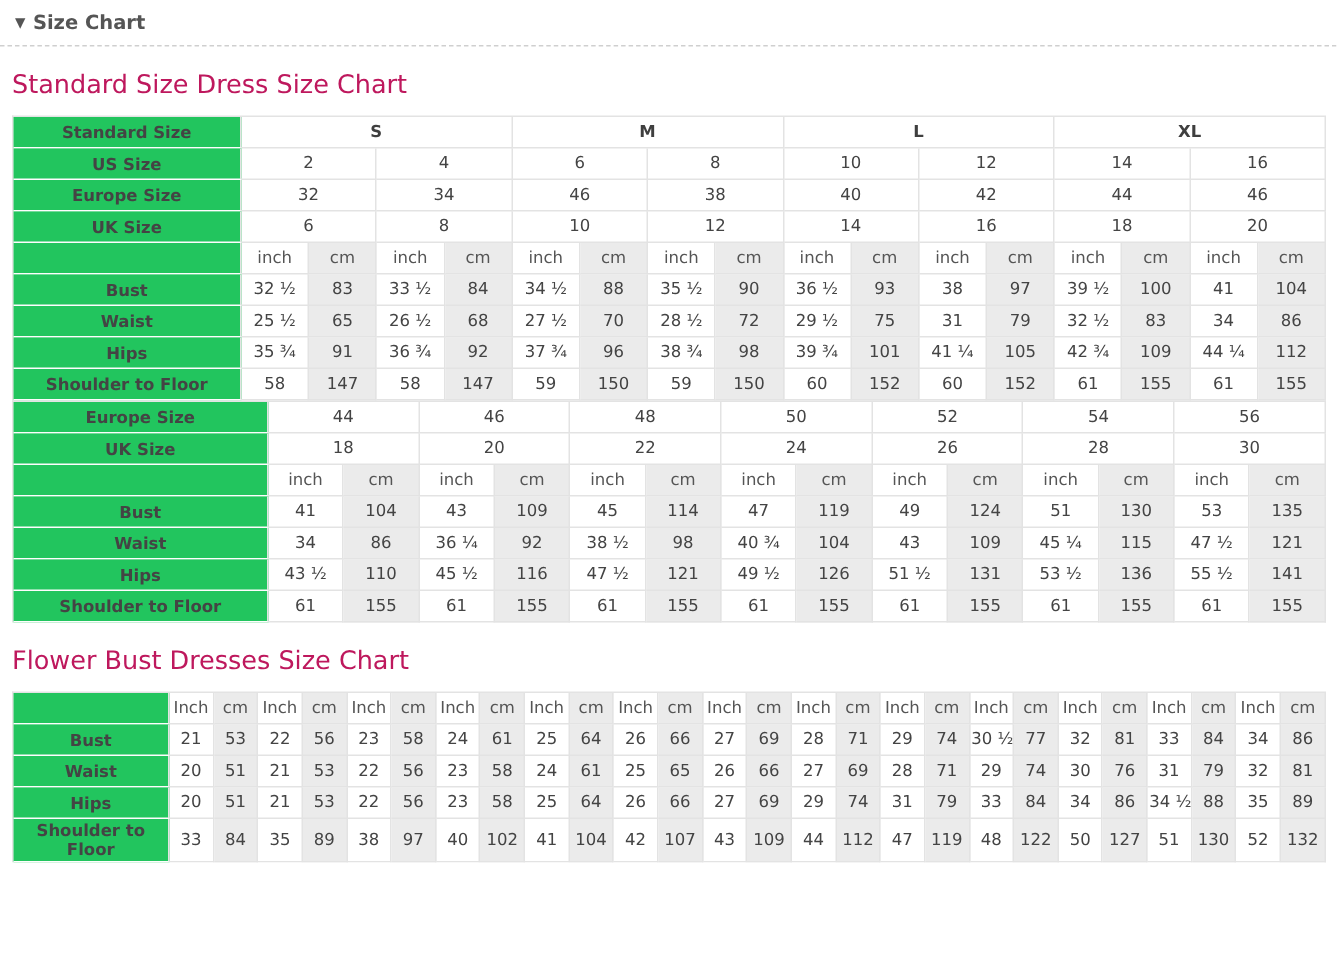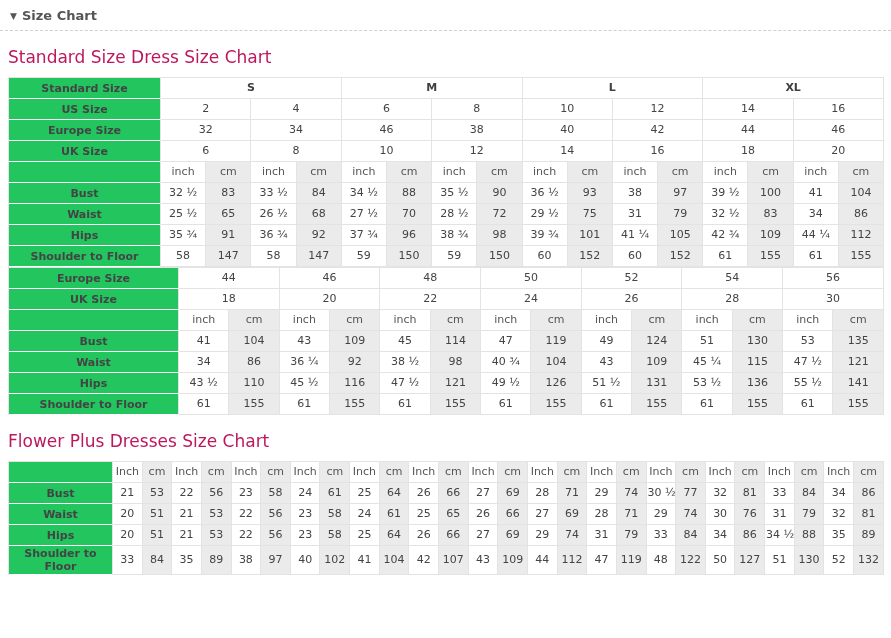--- a/index.html
+++ b/index.html
@@ -348,21 +348,21 @@
           <td class="g">155</td>
           <td>61</td>
           <td class="g">155</td>
           <td>61</td>
           <td class="g">155</td>
           <td>61</td>
           <td class="g">155</td>
         </tr>
       </tbody>
     </table>
-    <div class="section-title">Flower Plus Dresses Size Chart</div>
+    <div class="section-title">Flower Bust Dresses Size Chart</div>
     <table class="size-table">
       <colgroup>
         <col style="width: 104px;">
         <col>
         <col>
         <col>
         <col>
         <col>
         <col>
         <col>

